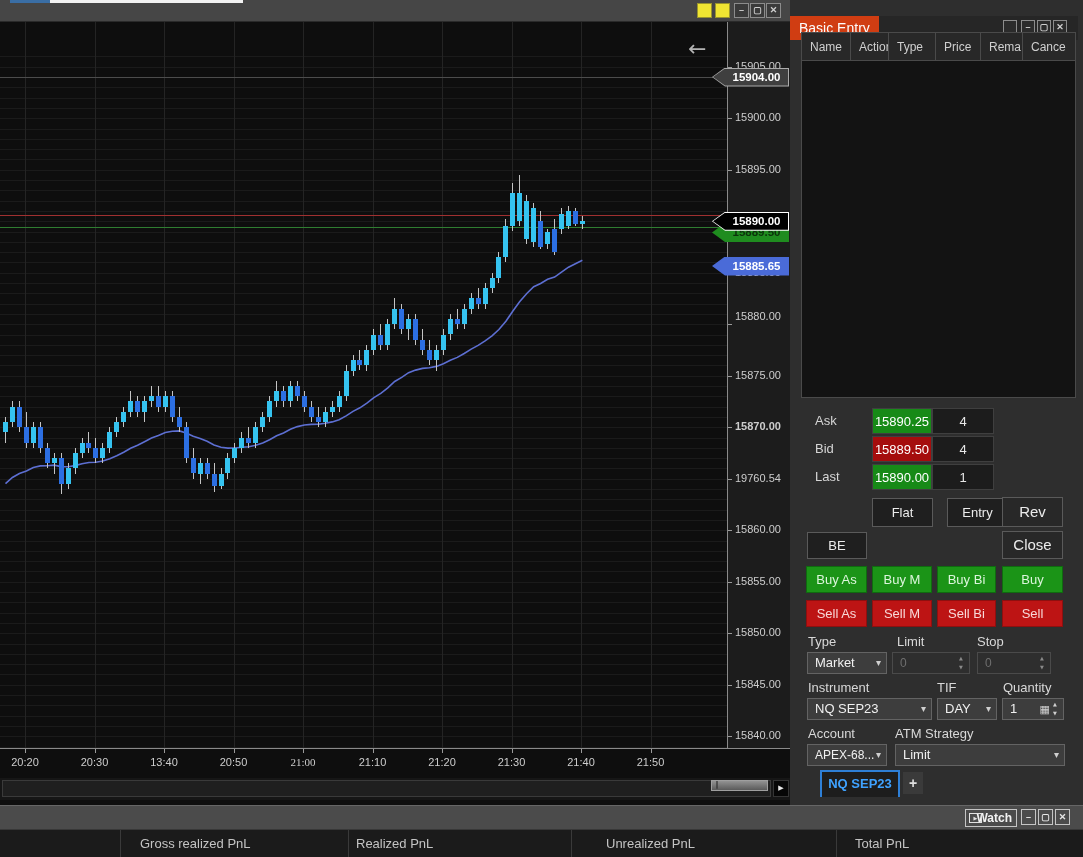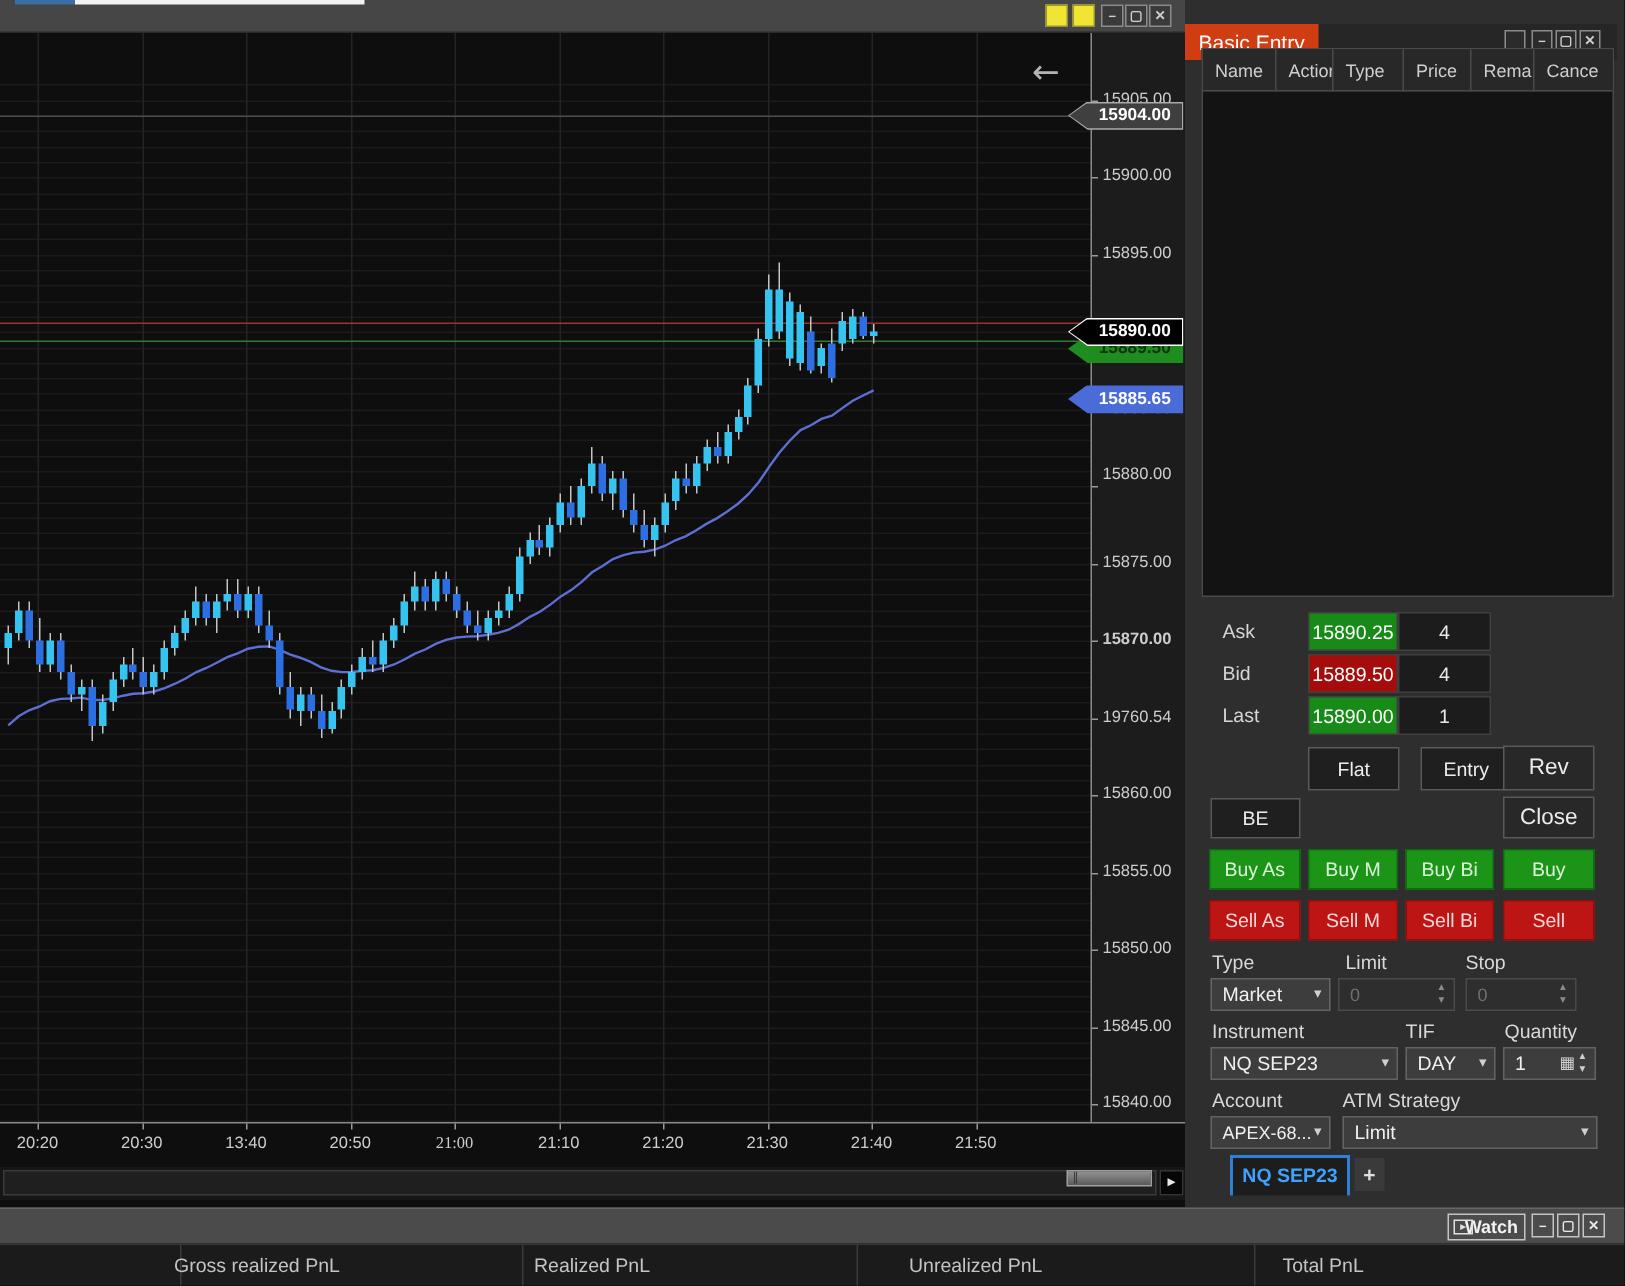--- a/index.html
+++ b/index.html
@@ -511,19 +511,19 @@
       </div>
       <div class="bw-btn" style="left:1021px">–</div>
       <div class="bw-btn" style="left:1038px">▢</div>
       <div class="bw-btn" style="left:1055px">✕</div>
     </div>
     <div id="pnl-header">
       <div class="pnl-div" style="left:120px"></div>
       <div class="pnl-div" style="left:348px"></div>
       <div class="pnl-div" style="left:571px"></div>
       <div class="pnl-div" style="left:836px"></div>
-      <div class="pnl-col" style="left:116px">Gross realized PnL</div>
+      <div class="pnl-col" style="left:140px">Gross realized PnL</div>
       <div class="pnl-col" style="left:356px">Realized PnL</div>
       <div class="pnl-col" style="left:606px">Unrealized PnL</div>
       <div class="pnl-col" style="left:855px">Total PnL</div>
     </div>
   </div>
 </div>
 
 </body></html>

